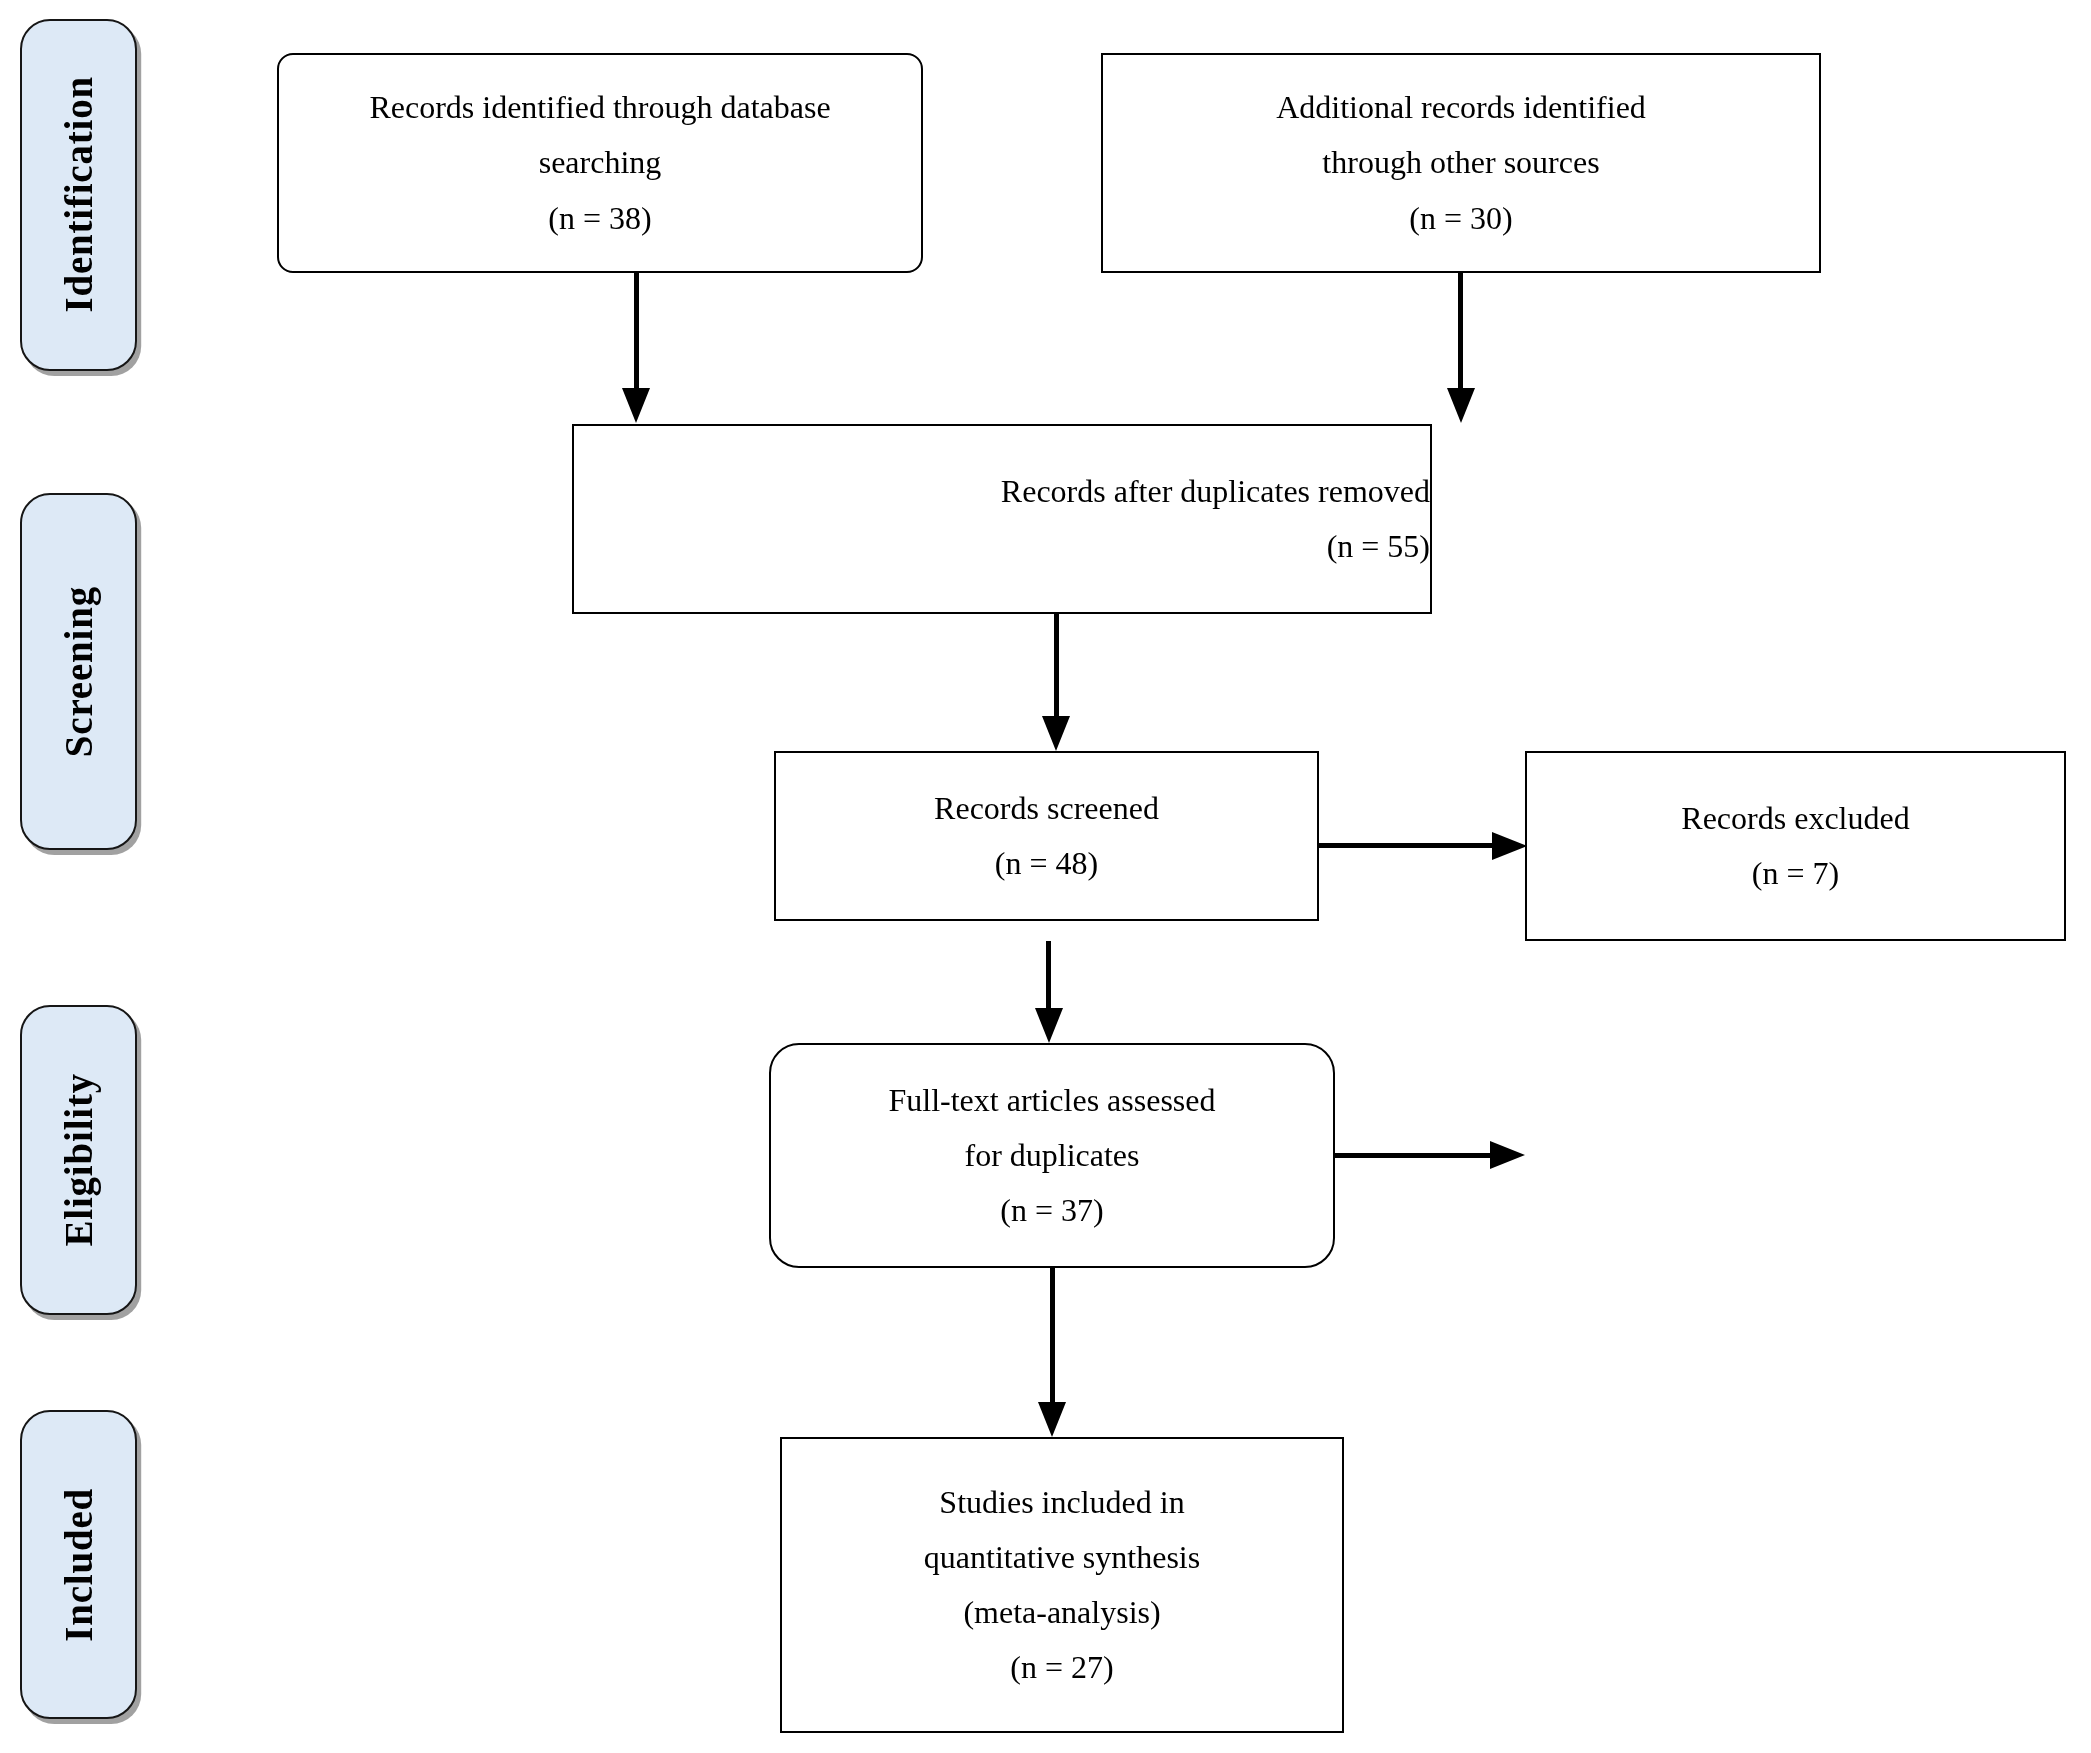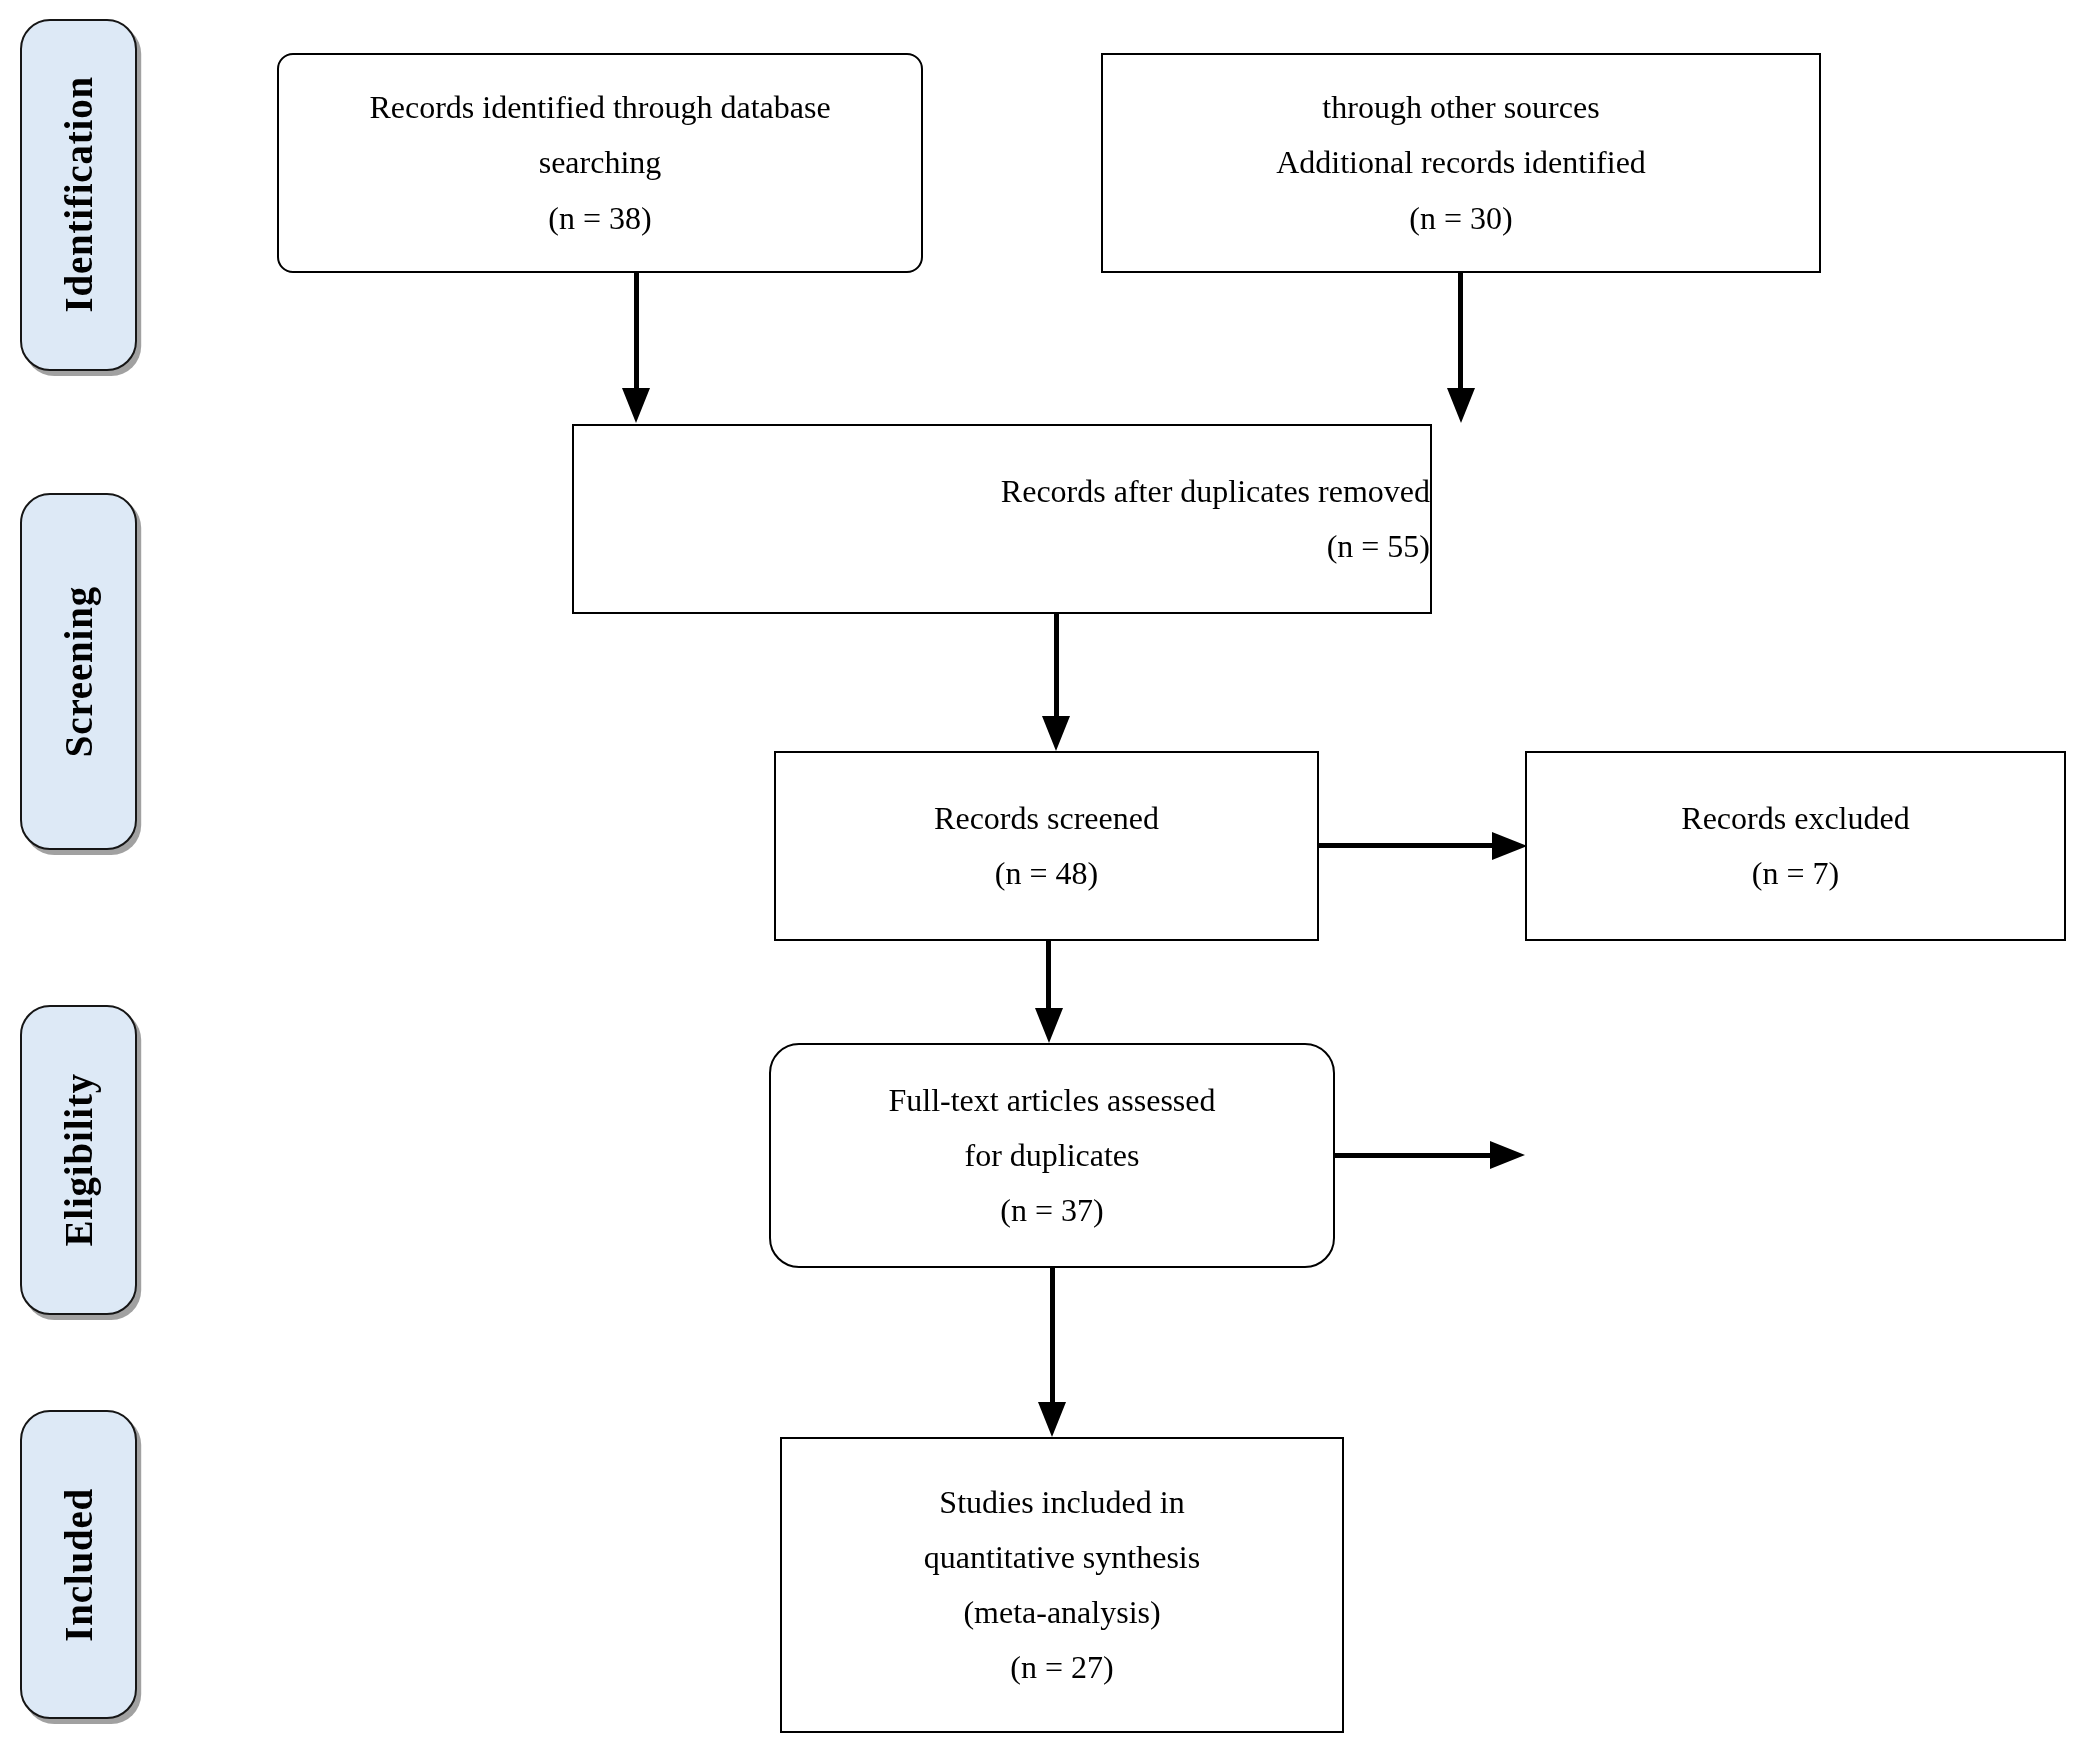--- a/index.html
+++ b/index.html
@@ -68,21 +68,21 @@
   
   #stage-identification { left: 20px;  top: 18.5px;   width: 117px; height: 352px; }
   #stage-screening      { left: 20px;  top: 493px;  width: 117px; height: 357px; }
   #stage-eligibility    { left: 20px;  top: 1005px; width: 117px; height: 310px; }
   #stage-included       { left: 20px;  top: 1410px; width: 117px; height: 309px; }
 
   
   #box-identified          { left: 277px;  top: 53px;   width: 646px;  height: 220px; border-radius: 16px; }
   #box-additional          { left: 1101px; top: 53px;   width: 720px;  height: 220px; }
   #box-after-duplicates    { left: 572px;  top: 424px;  width: 860px; height: 190px; align-items: flex-end; }
-  #box-screened            { left: 774px;  top: 751px;  width: 545px;  height: 190px; }
+  #box-screened            { left: 774px;  top: 751px;  width: 545px;  height: 170px; }
   #box-excluded            { left: 1525px; top: 751px;  width: 541px;  height: 190px; }
   #box-fulltext-assessed   { left: 769px;  top: 1043px; width: 566px;  height: 225px; border-radius: 30px; }
   #box-fulltext-excluded   { left: 1525px; top: 1043px; width: 541px;  height: 225px; }
   #box-included-synthesis  { left: 780px;  top: 1437px; width: 564px;  height: 296px; }
 </style>
 </head>
 <body>
 
 <div class="canvas">
 
@@ -99,22 +99,22 @@
     <span class="vlabel">Included</span>
   </div>
 
   <div class="fbox" id="box-identified">
     <span class="line">Records identified through database</span>
     <span class="line">searching</span>
     <span class="line">(n = 38)</span>
   </div>
 
   <div class="fbox" id="box-additional">
+    <span class="line">Additional records identified</span>
     <span class="line">through other sources</span>
-    <span class="line">Additional records identified</span>
     <span class="line">(n = 30)</span>
   </div>
 
   <div class="fbox" id="box-after-duplicates">
     <span class="line">Records after duplicates removed</span>
     <span class="line">(n = 55)</span>
   </div>
 
   <div class="fbox" id="box-screened">
     <span class="line">Records screened</span>

